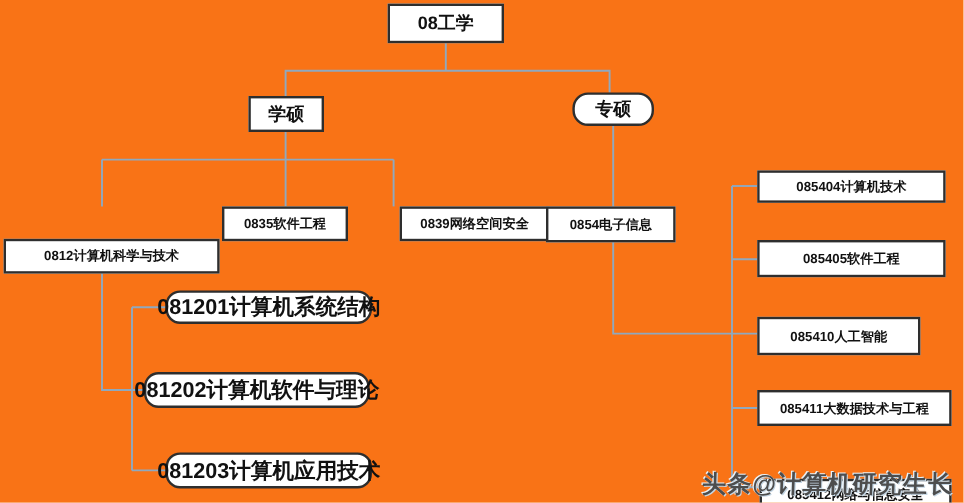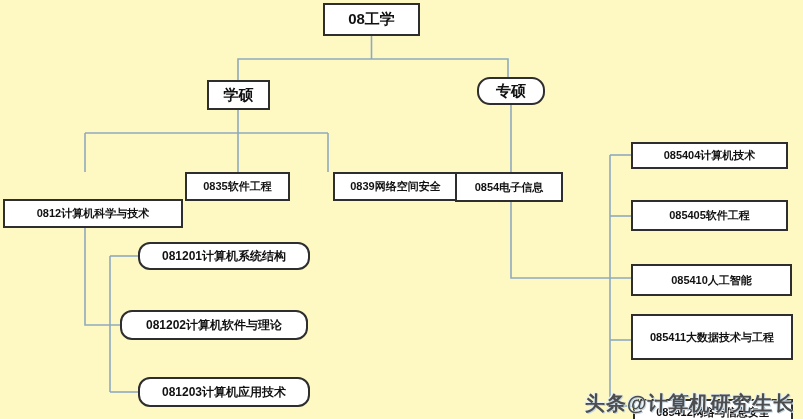--- a/index.html
+++ b/index.html
@@ -1,35 +1,35 @@
 <!DOCTYPE html>
 <html><head>
 <meta charset="utf-8">
 <style>
   html,body{margin:0;padding:0;background:#ffffff;}
   #canvas{
     position:relative;
     width:803px;height:419px;
-    background:#fef9c3;
+    background:#f97316;
     overflow:hidden;
     font-family:"Liberation Sans","DejaVu Sans",sans-serif;
   }
   #edges{position:absolute;left:0;top:0;}
   .node{
     position:absolute;
     background:#ffffff;
     border:2px solid #2e2e2e;
     display:flex;align-items:center;justify-content:center;
     font-weight:bold;color:#111111;
     white-space:nowrap;
     box-sizing:border-box;
     font-size:11px;
   }
   .node.big{font-size:15px;}
-  .node.mid{font-size:12px;border-radius:12px;}
+  .node.mid{font-size:18px;border-radius:12px;}
   #watermark{
     position:absolute;
     font-weight:bold;
     color:#4d4d4d;
     font-size:20px;
     letter-spacing:1px;
     text-shadow:1px 1px 0 #c4d6e4, -1px -1px 0 #e8f1f7;
     white-space:nowrap;
     transform:skewX(-2deg);
   }
@@ -62,18 +62,18 @@
       <div class="node big" style="left: 477px; top: 77px; width: 68px; height: 28px; border-radius: 13px;">专硕</div>
       <div class="node" style="left: 3px; top: 172px; width: 180px; height: 29px; margin-top: 27px;">0812计算机科学与技术</div>
       <div class="node" style="left: 185px; top: 172px; width: 105px; height: 29px;">0835软件工程</div>
       <div class="node" style="left: 308px; top: 172px; width: 125px; height: 29px; margin-left: 25px;">0839网络空间安全</div>
       <div class="node" style="left: 455px; top: 172px; width: 108px; height: 30px;">0854电子信息</div>
       <div class="node mid" style="left: 138px; top: 242px; width: 172px; height: 28px;">081201计算机系统结构</div>
       <div class="node mid" style="left: 120px; top: 310px; width: 188px; height: 30px;">081202计算机软件与理论</div>
       <div class="node mid" style="left: 138px; top: 377px; width: 172px; height: 30px;">081203计算机应用技术</div>
       <div class="node" style="left: 631px; top: 142px; width: 157px; height: 27px;">085404计算机技术</div>
       <div class="node" style="left: 631px; top: 200px; width: 157px; height: 31px;">085405软件工程</div>
-      <div class="node" style="left: 631px; top: 264px; width: 161px; height: 32px;">085410人工智能</div>
-      <div class="node" style="left: 631px; top: 314px; width: 162px; height: 46px;">085411大数据技术与工程</div>
+      <div class="node" style="left: 631px; top: 264px; width: 136px; height: 32px;">085410人工智能</div>
+      <div class="node" style="left: 631px; top: 325px; width: 162px; height: 30px;">085411大数据技术与工程</div>
       <div class="node" style="left: 633px; top: 399px; width: 160px; height: 27px;">085412网络与信息安全</div>
     </div>
   <div id="watermark" style="right:8px;bottom:2px;">头条@计算机研究生长</div>
 </div>
 
 </body></html>

